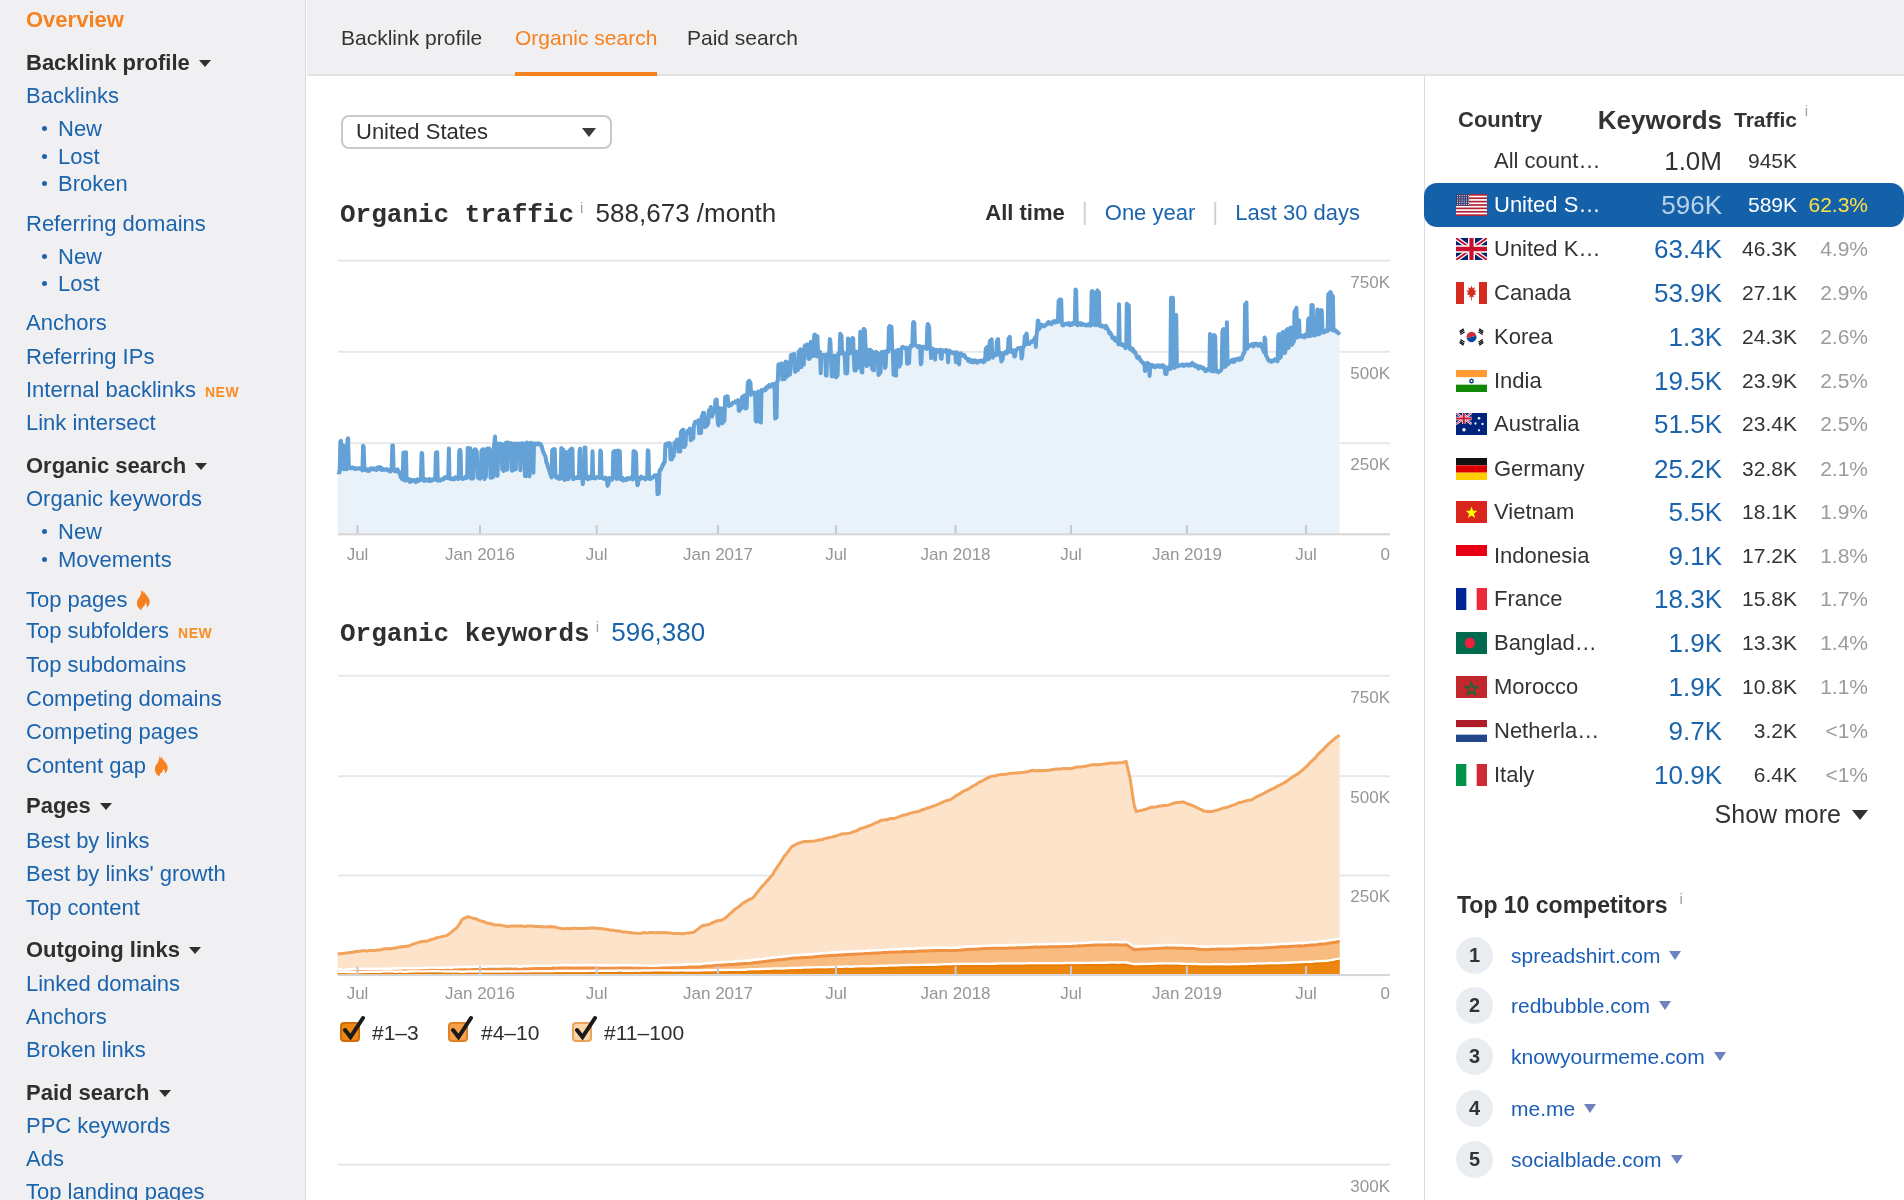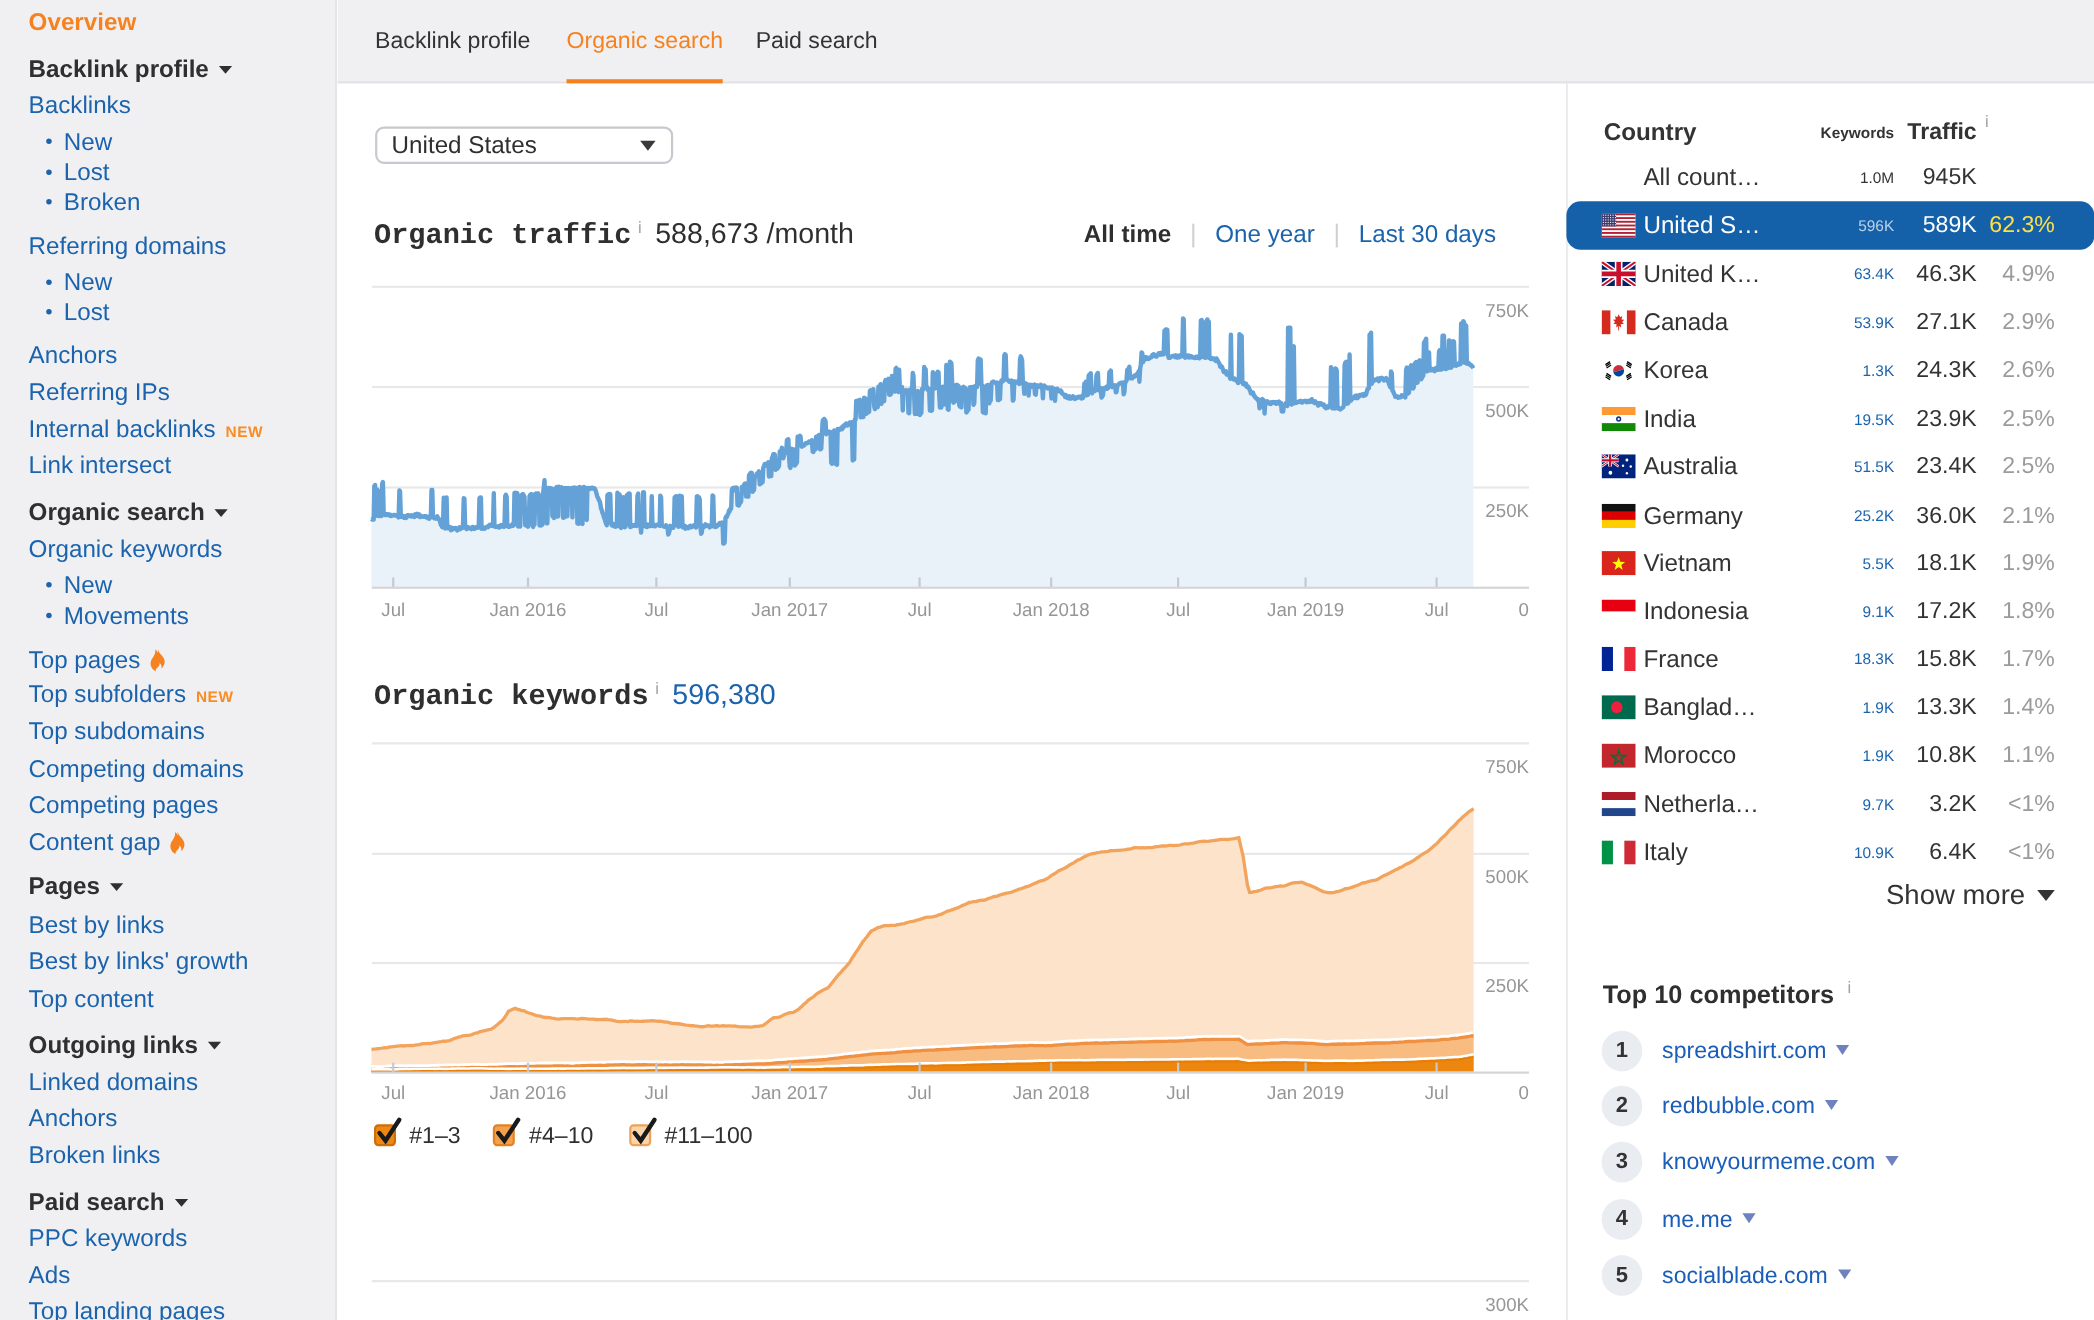--- a/index.html
+++ b/index.html
@@ -34,21 +34,21 @@
 .tlinks{position:absolute;top:196px;right:544px;height:32px;line-height:32px;font-size:22px;
  white-space:nowrap;color:#2f2f2f;text-align:right;}
 .sep{color:#d0d0d0;margin:0 17px;font-size:23px;}
 .chk{position:absolute;width:20px;height:20px;border-radius:4px;}
 .chklb{position:absolute;font-size:21px;color:#2f2f2f;top:0;height:34px;line-height:34px;}
 svg text{font-family:"Liberation Sans",sans-serif;}
 
 .rrow{position:absolute;left:1424px;width:480px;height:44px;}
 .rname{position:absolute;left:70px;top:0;height:44px;line-height:44px;font-size:22px;color:#333;white-space:nowrap;}
 .rflag{position:absolute;left:32px;top:11px;width:31px;height:22px;}
-.rkw{position:absolute;right:182px;top:0;height:44px;line-height:44px;font-size:14px;color:#1b64ad;}
+.rkw{position:absolute;right:182px;top:0;height:44px;line-height:44px;font-size:26px;color:#1b64ad;}
 .rtr{position:absolute;right:107px;top:0;height:44px;line-height:44px;font-size:21px;color:#333;}
 .rpc{position:absolute;right:36px;top:0;height:44px;line-height:44px;font-size:21px;color:#9b9b9b;}
 .hl{background:#1561a9;border-radius:13px;}
 .hl .rname{color:#fff;}
 .hl .rkw{color:#b9d2ea;}
 .hl .rtr{color:#fff;}
 .hl .rpc{color:#fde047;}
 .ccirc{position:absolute;left:1456px;width:37px;height:37px;border-radius:50%;background:#e9edf2;
  text-align:center;line-height:37px;font-size:20px;font-weight:bold;color:#333;}
 .clink{position:absolute;left:1511px;height:37px;line-height:37px;font-size:21px;color:#1b5eb8;white-space:nowrap;}
@@ -334,21 +334,21 @@
 <div class="rpc">2.5%</div>
 </div>
 <div class="rrow" style="top:446.6px">
 <svg class="rflag" viewBox="0 0 31 21" preserveAspectRatio="none">
         <rect width="31" height="7" fill="#111"></rect>
         <rect y="7" width="31" height="7" fill="#dd0000"></rect>
         <rect y="14" width="31" height="7" fill="#ffce00"></rect>
       </svg>
 <div class="rname">Germany</div>
 <div class="rkw" style="">25.2K</div>
-<div class="rtr">36.0K</div>
+<div class="rtr">32.8K</div>
 <div class="rpc">2.1%</div>
 </div>
 <div class="rrow" style="top:490.1px">
 <svg class="rflag" viewBox="0 0 31 21" preserveAspectRatio="none">
         <rect width="31" height="21" fill="#da251d"></rect>
         <path d="M15.5 5.2 l1.5 4.1 4.4.1 -3.5 2.7 1.3 4.2 -3.7-2.5 -3.7 2.5 1.3-4.2 -3.5-2.7 4.4-.1 Z" fill="#ff0"></path>
       </svg>
 <div class="rname">Vietnam</div>
 <div class="rkw" style="">5.5K</div>
 <div class="rtr">18.1K</div>

